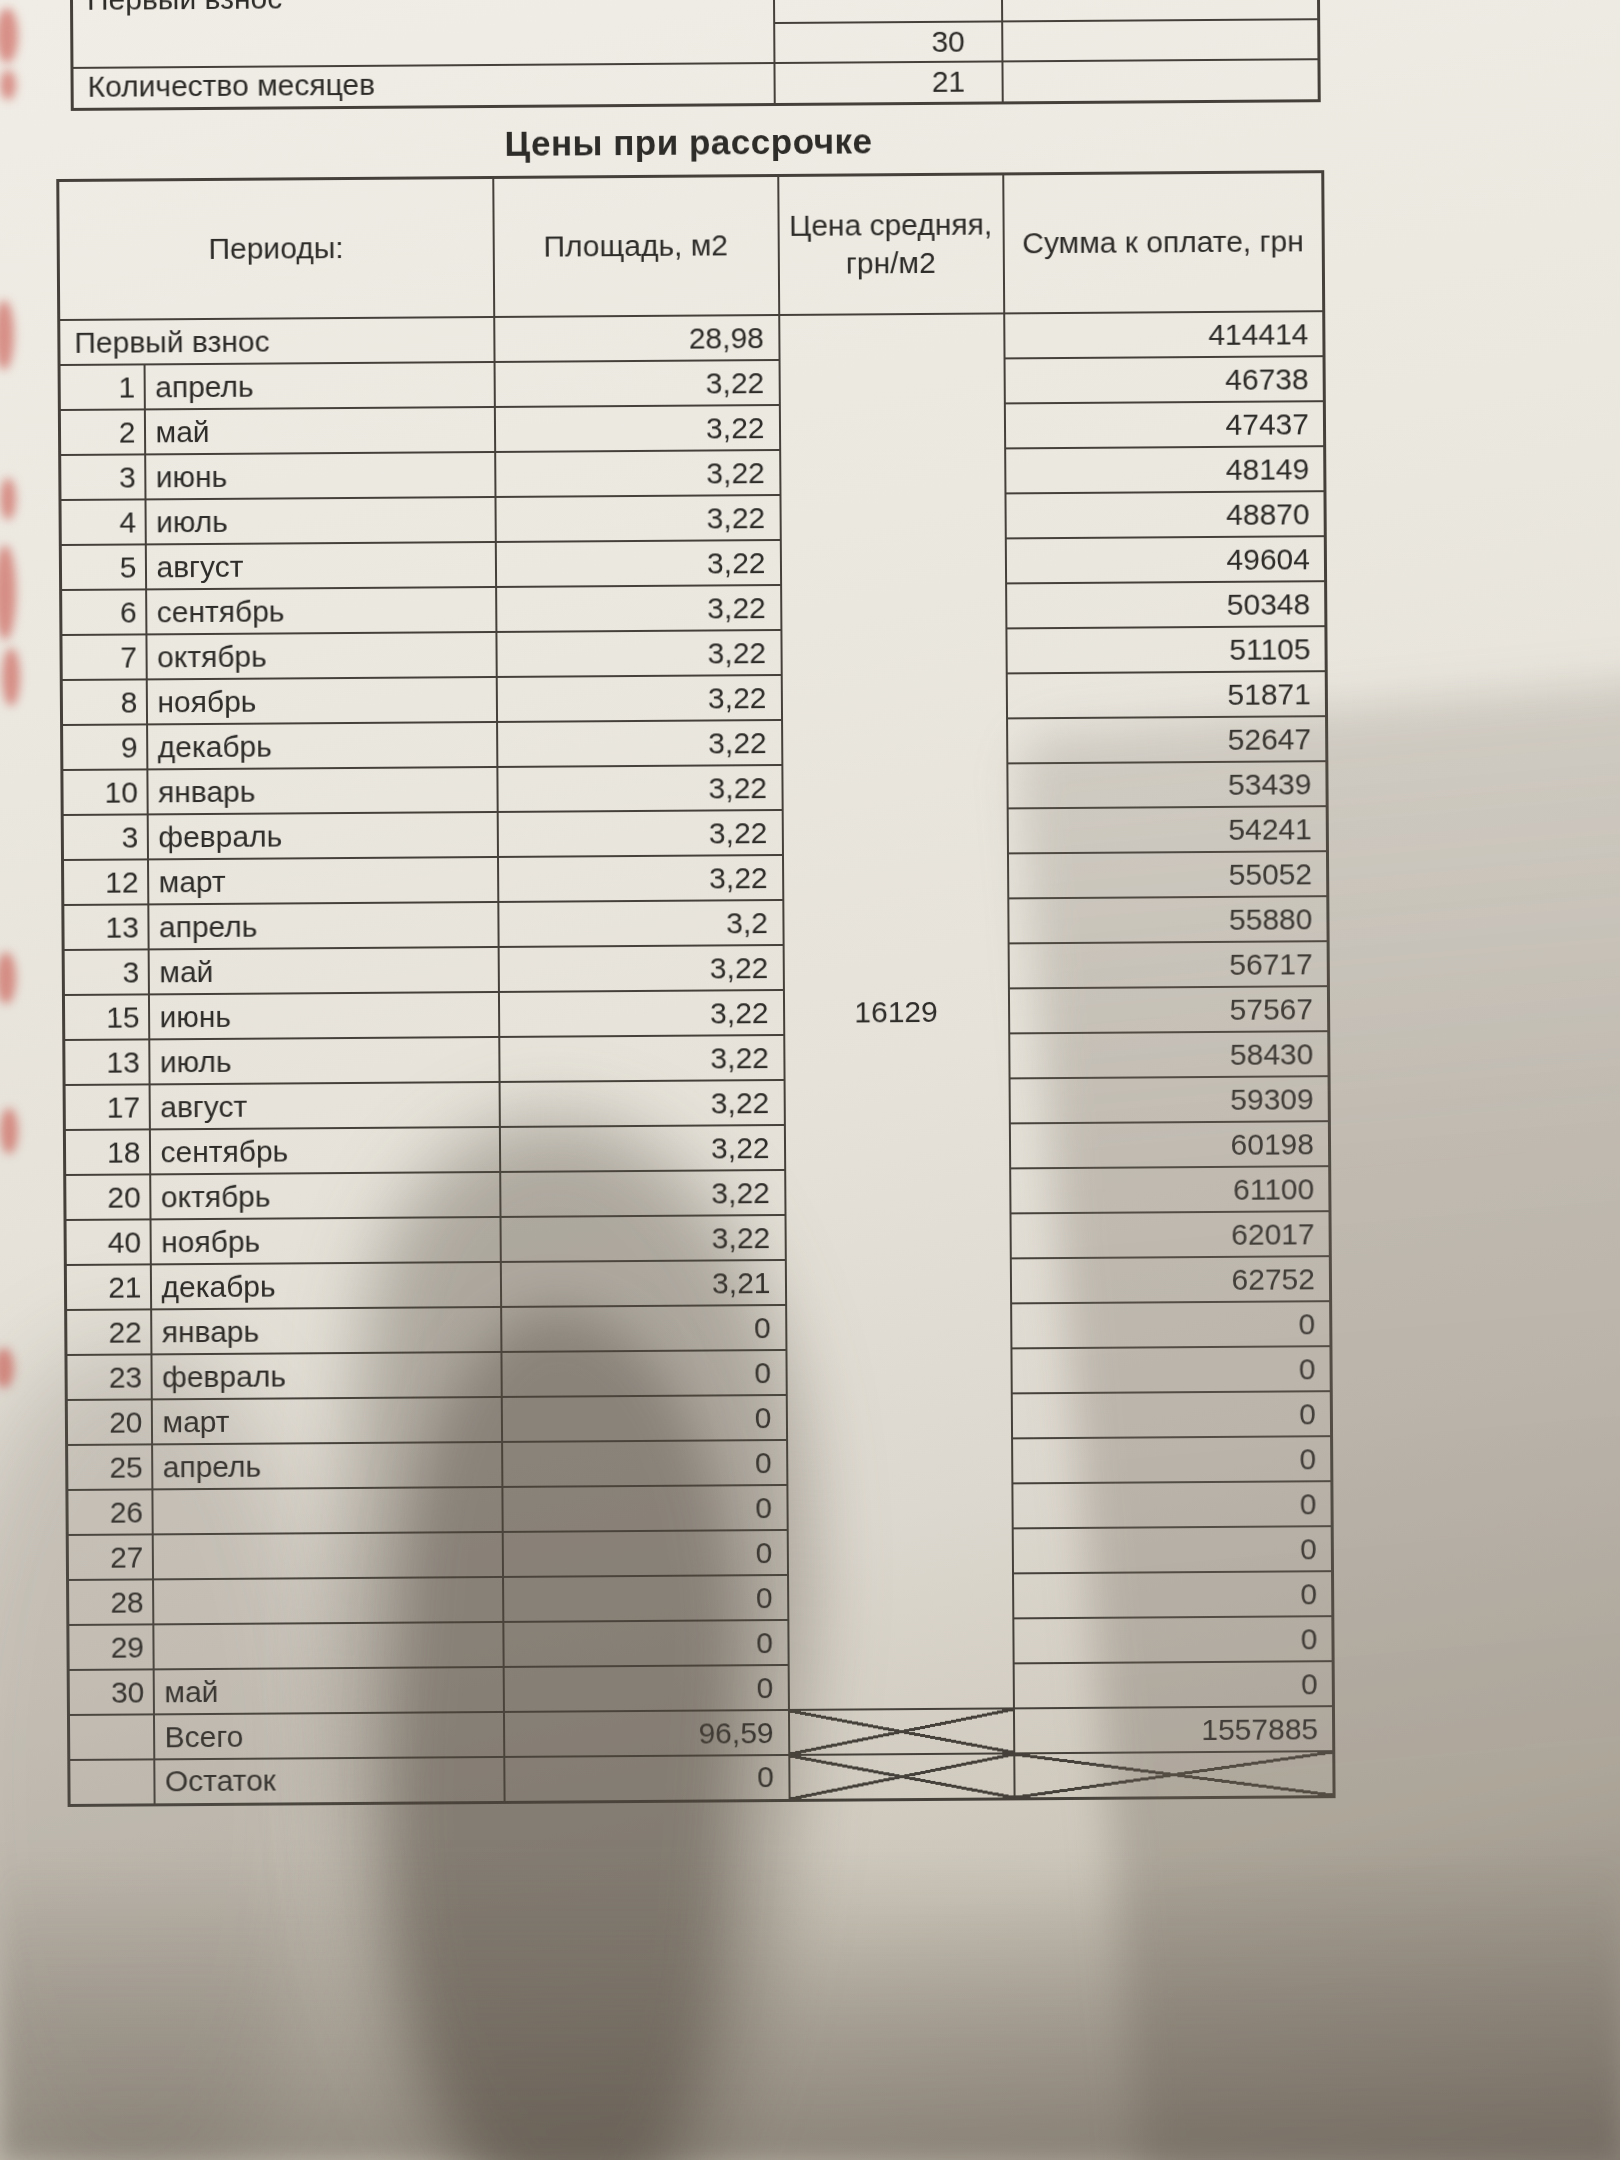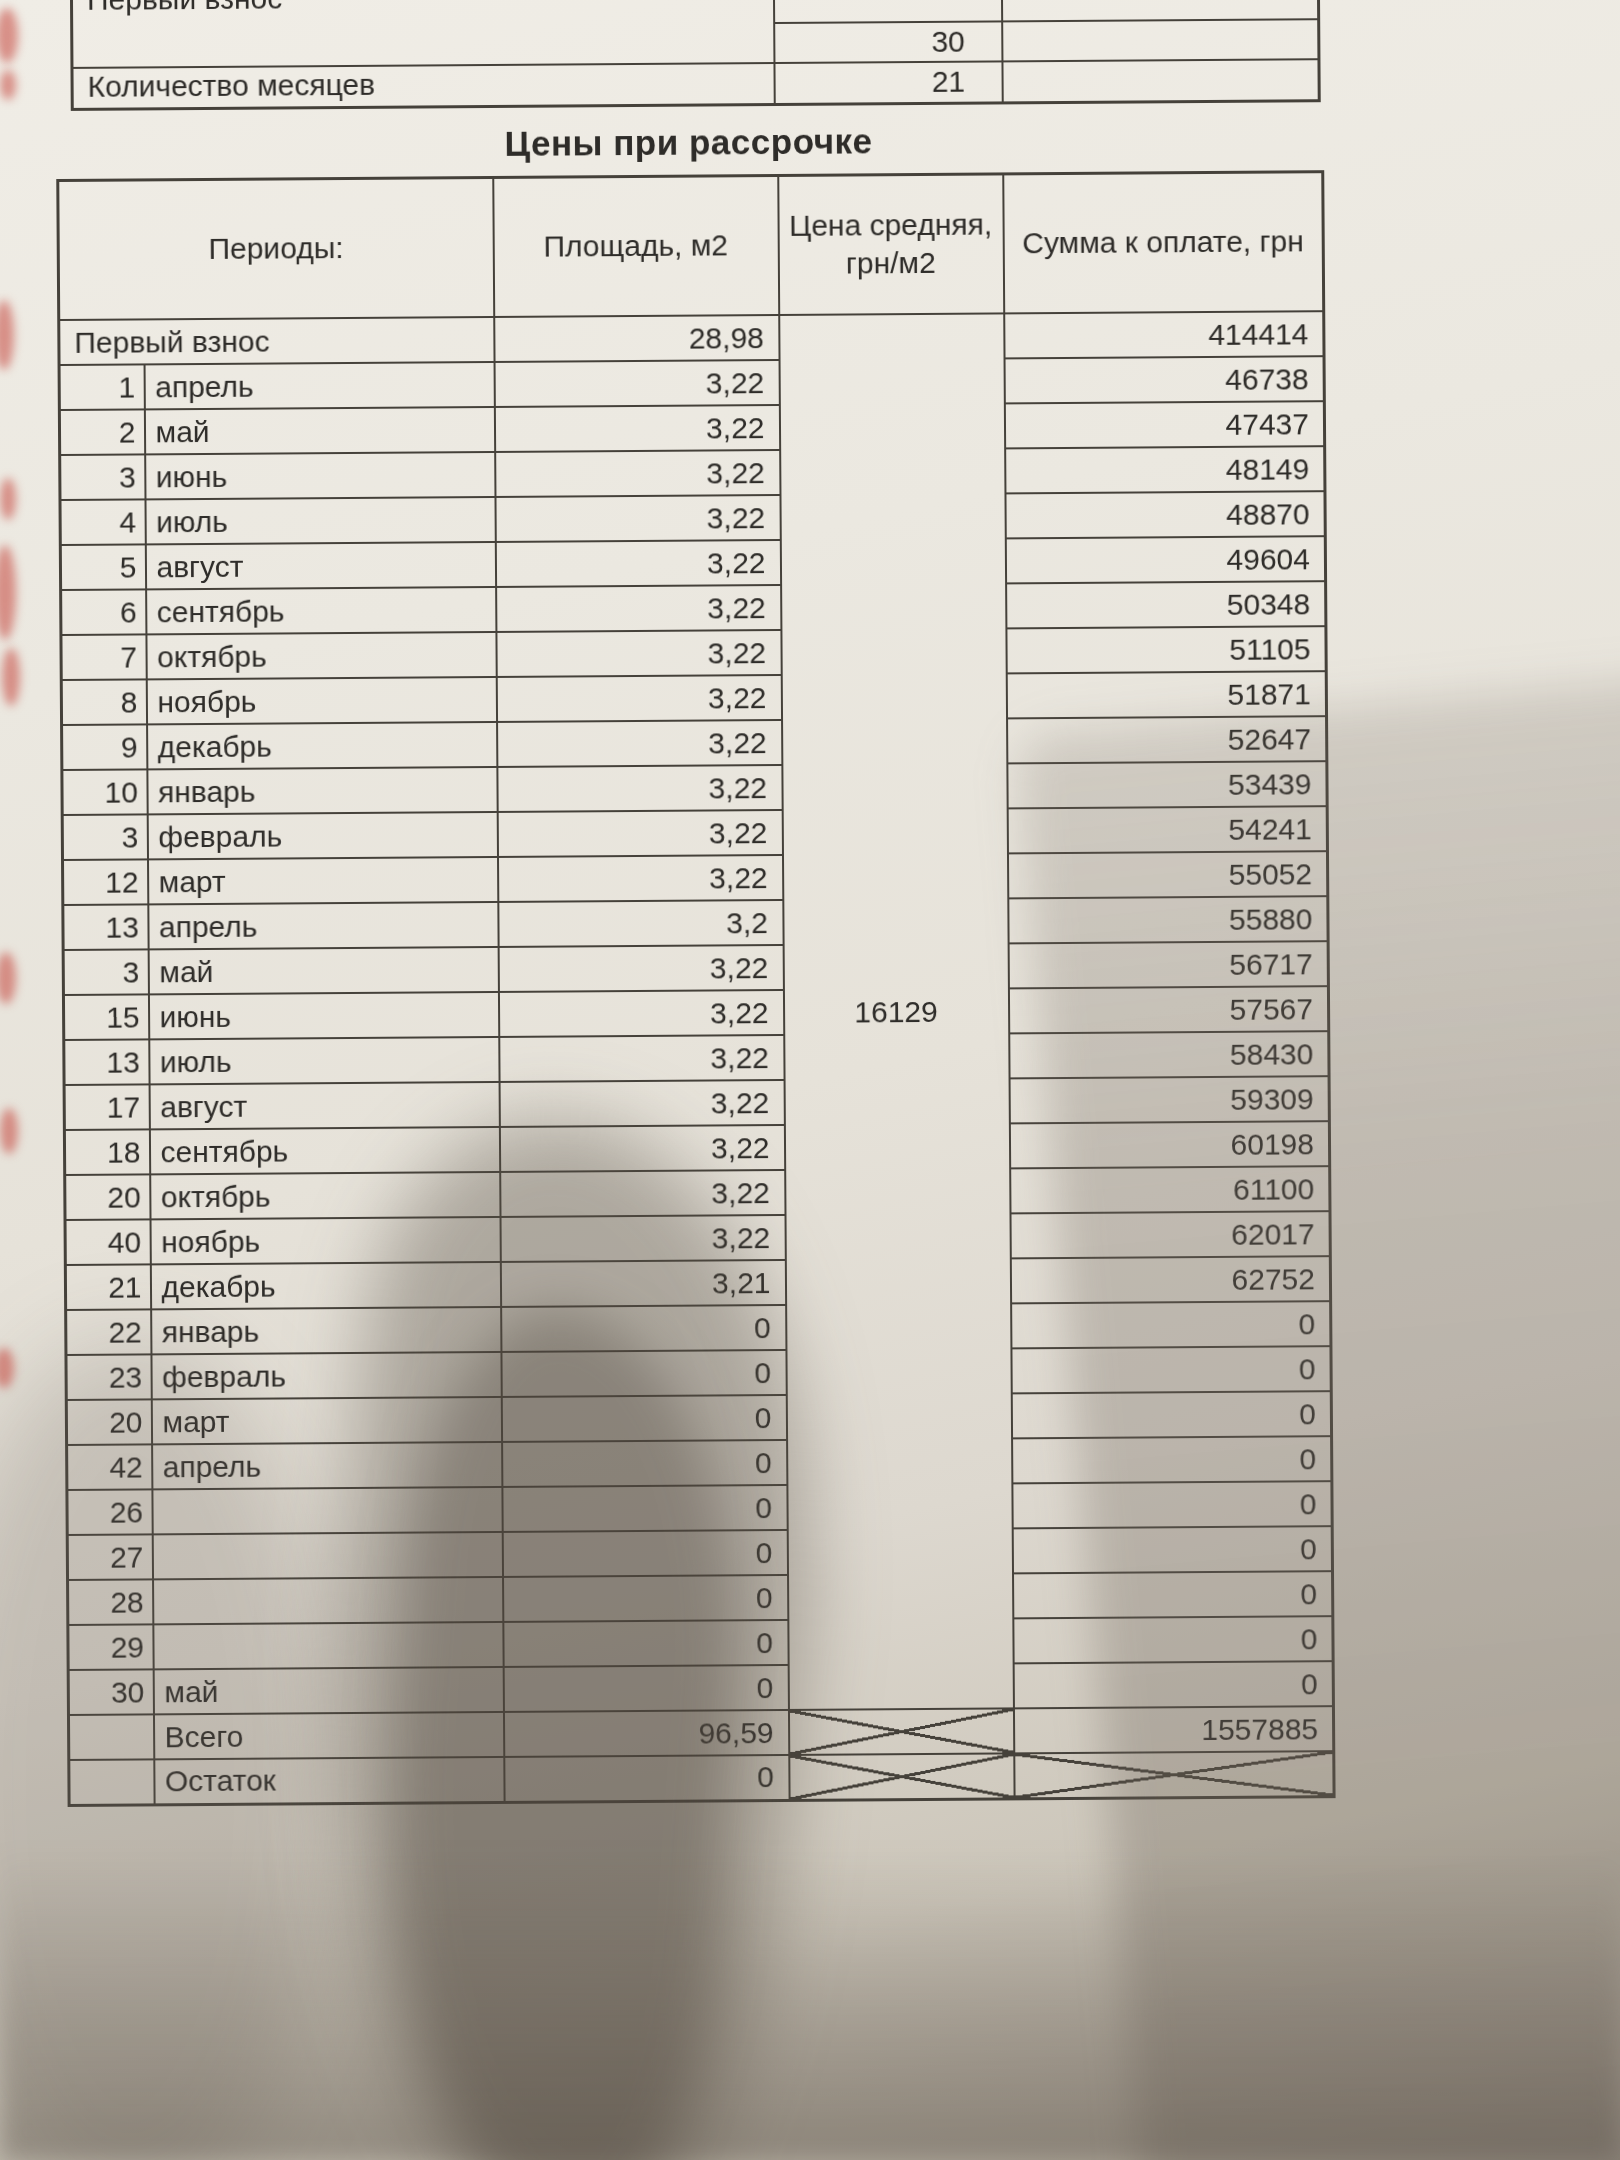--- a/index.html
+++ b/index.html
@@ -248,21 +248,21 @@
           <td class="num-cell">0</td>
           <td class="num-cell">0</td>
         </tr>
         <tr>
           <td class="idx-cell">20</td>
           <td class="month-cell">март</td>
           <td class="num-cell">0</td>
           <td class="num-cell">0</td>
         </tr>
         <tr>
-          <td class="idx-cell">42</td>
+          <td class="idx-cell">25</td>
           <td class="month-cell">апрель</td>
           <td class="num-cell">0</td>
           <td class="num-cell">0</td>
         </tr>
         <tr>
           <td class="idx-cell">26</td>
           <td class="month-cell"></td>
           <td class="num-cell">0</td>
           <td class="num-cell">0</td>
         </tr>

